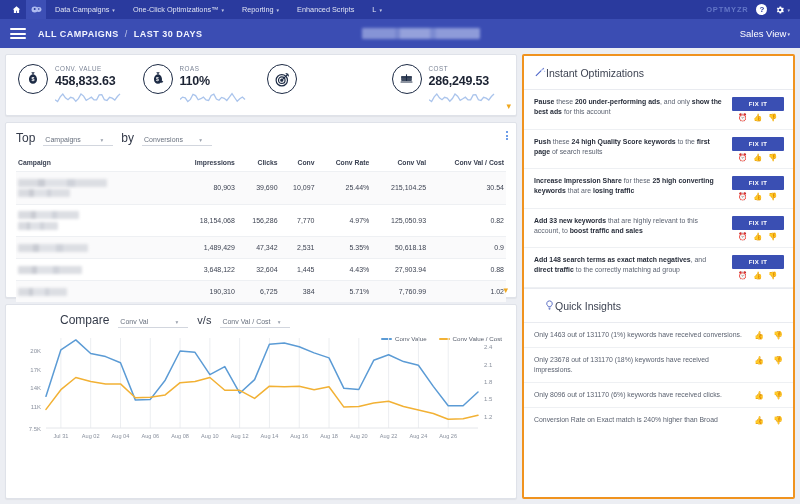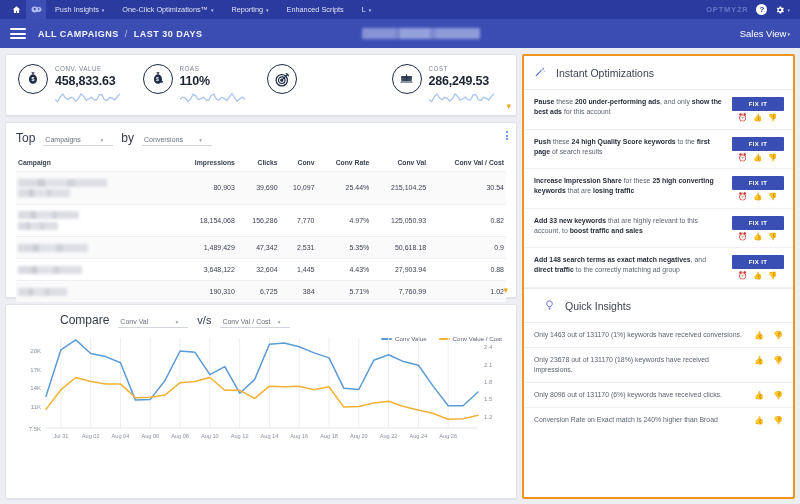--- a/index.html
+++ b/index.html
@@ -130,21 +130,21 @@
   .leg .dash { width: 11px; height: 2px; border-radius: 1px; display: block; }
   .plot { flex: 1; position: relative; margin-top: 4px; }
   .plot svg { display: block; }
 
   
   .right-panel {
     border: 2.5px solid #f0931f; border-radius: 2px; background: #fff;
     height: 100%; display: flex; flex-direction: column; overflow: hidden;
   }
   .sec-head {
-    display: flex; align-items: center; gap: 10px; padding: 8px 10px 7px 10px;
+    display: flex; align-items: center; gap: 0; padding: 8px 10px 7px 10px;
     border-bottom: 1px solid #e9ebf0;
   }
   .sec-head .ttl { font-size: 10.5px; color: #3d4352; }
   .opt-row {
     display: flex; align-items: flex-start; padding: 7px 8px 7px 10px; gap: 7px;
     border-bottom: 1px solid #eef0f3;
   }
   .opt-text { flex: 1; font-size: 6.9px; line-height: 1.45; color: #5b6270; }
   .opt-text b { color: #272d3a; }
   .opt-actions { width: 54px; flex: none; display: flex; flex-direction: column; align-items: center; gap: 3px; }
@@ -183,21 +183,21 @@
     <div class="nav-icon-btn active">
       <svg width="11" height="9" viewBox="0 0 24 20" fill="#aebbf0">
         <ellipse cx="8" cy="10" rx="7" ry="6.5"></ellipse>
           <ellipse cx="17" cy="10" rx="6" ry="5.5"></ellipse>
         <circle cx="8" cy="9" r="2.2" fill="#2a3a9e"></circle>
           <circle cx="17" cy="9" r="1.8" fill="#2a3a9e"></circle>
       </svg>
     </div>
     <div id="nav-items" style="display:flex;align-items:center;">
         <div class="nav-item">
-          <span>Push Insights</span>
+          <span>Data Campaigns</span>
           <span class="caret">▾</span>
         </div>
         <div class="nav-item">
           <span>One-Click Optimizations™</span>
           <span class="caret">▾</span>
         </div>
         <div class="nav-item">
           <span>Reporting</span>
           <span class="caret">▾</span>
         </div>

